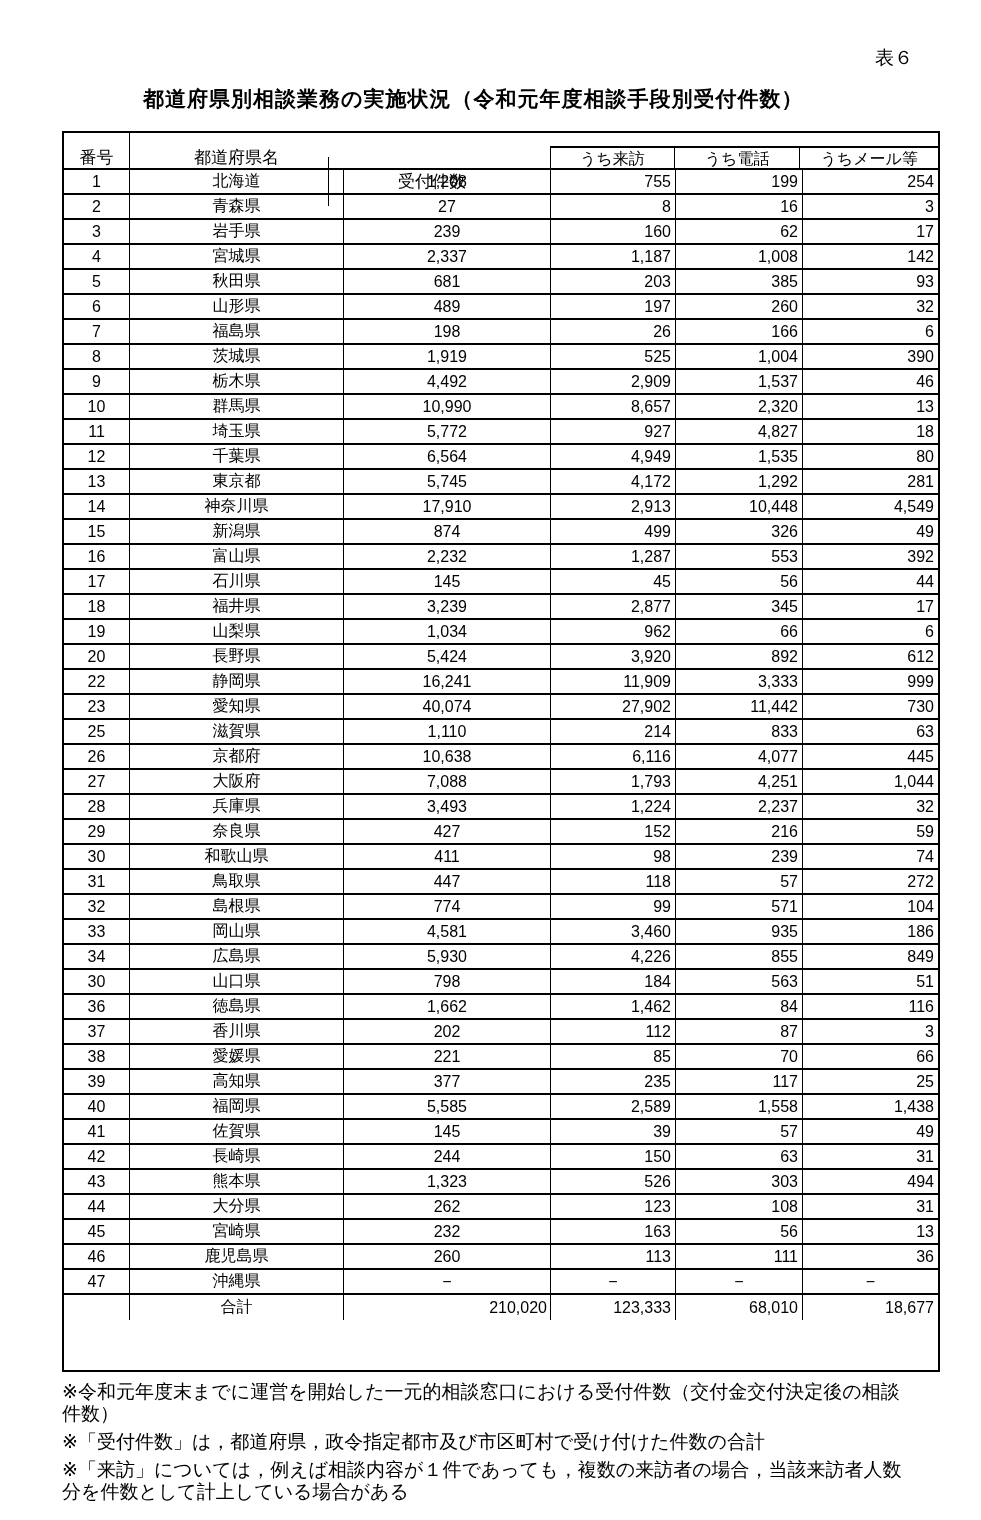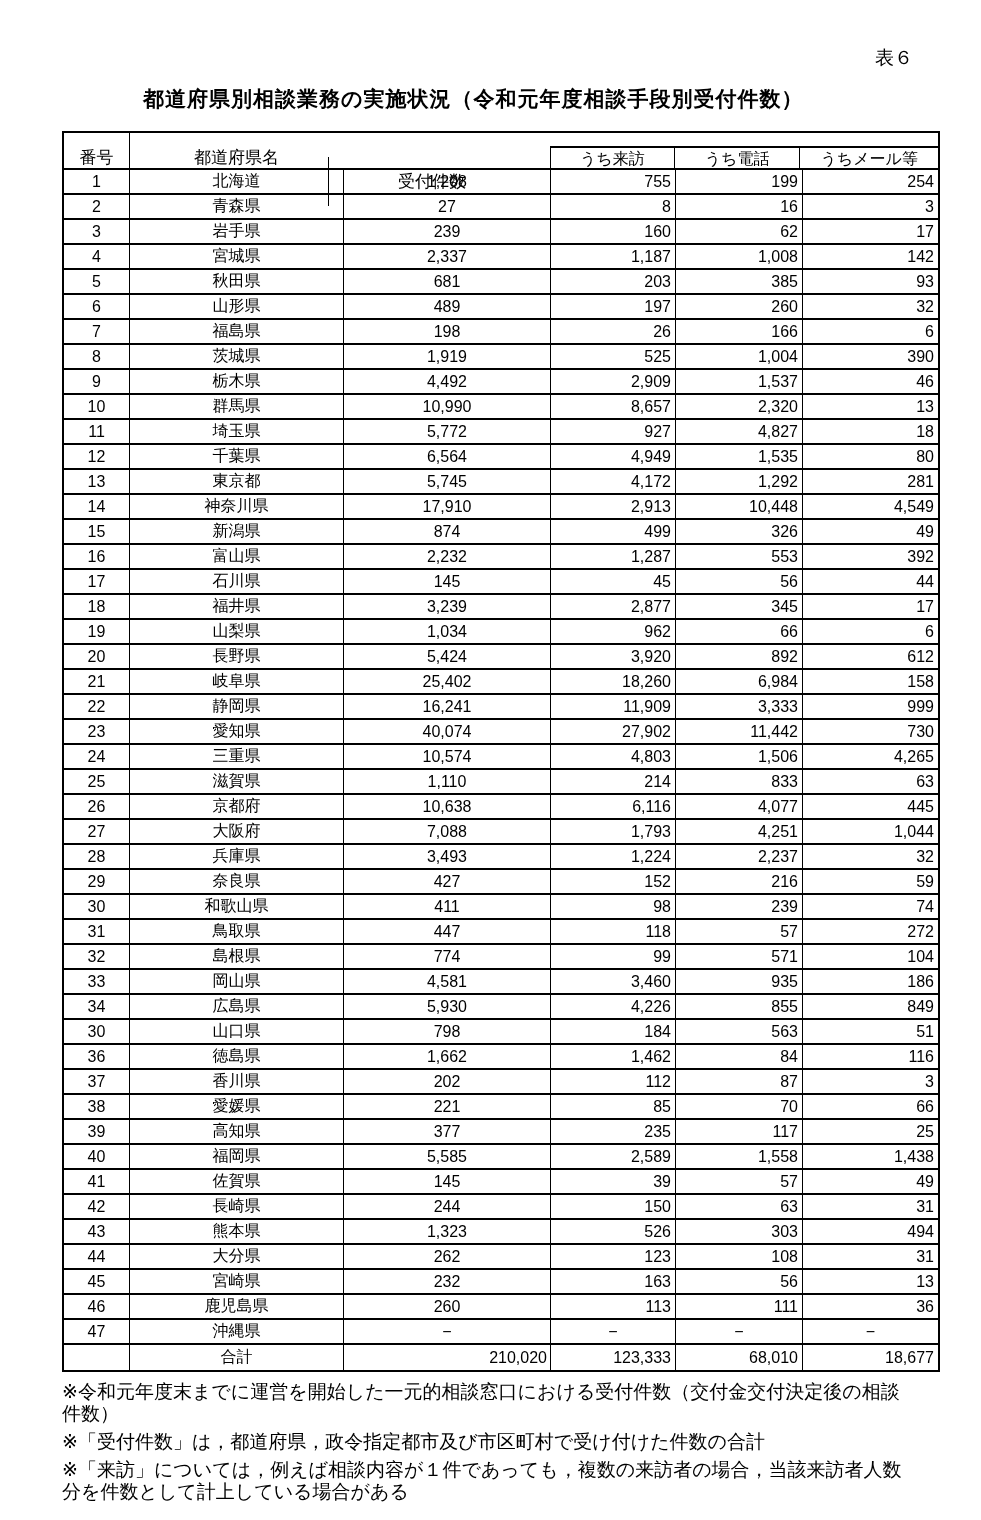--- a/index.html
+++ b/index.html
@@ -257,55 +257,39 @@
 
         <div class="trow">
           <div class="c c-no">20</div>
           <div class="c c-name">長野県</div>
           <div class="c c-total">5,424</div>
           <div class="c c-num">3,920</div>
           <div class="c c-num">892</div>
           <div class="c c-num">612</div>
         </div>
 
-        <div class="trow">
-          <div class="c c-no">21</div>
-          <div class="c c-name">岐阜県</div>
-          <div class="c c-total">25,402</div>
-          <div class="c c-num">18,260</div>
-          <div class="c c-num">6,984</div>
-          <div class="c c-num">158</div>
-        </div>
 
         <div class="trow">
           <div class="c c-no">22</div>
           <div class="c c-name">静岡県</div>
           <div class="c c-total">16,241</div>
           <div class="c c-num">11,909</div>
           <div class="c c-num">3,333</div>
           <div class="c c-num">999</div>
         </div>
 
         <div class="trow">
           <div class="c c-no">23</div>
           <div class="c c-name">愛知県</div>
           <div class="c c-total">40,074</div>
           <div class="c c-num">27,902</div>
           <div class="c c-num">11,442</div>
           <div class="c c-num">730</div>
         </div>
 
-        <div class="trow">
-          <div class="c c-no">24</div>
-          <div class="c c-name">三重県</div>
-          <div class="c c-total">10,574</div>
-          <div class="c c-num">4,803</div>
-          <div class="c c-num">1,506</div>
-          <div class="c c-num">4,265</div>
-        </div>
 
         <div class="trow">
           <div class="c c-no">25</div>
           <div class="c c-name">滋賀県</div>
           <div class="c c-total">1,110</div>
           <div class="c c-num">214</div>
           <div class="c c-num">833</div>
           <div class="c c-num">63</div>
         </div>
 

